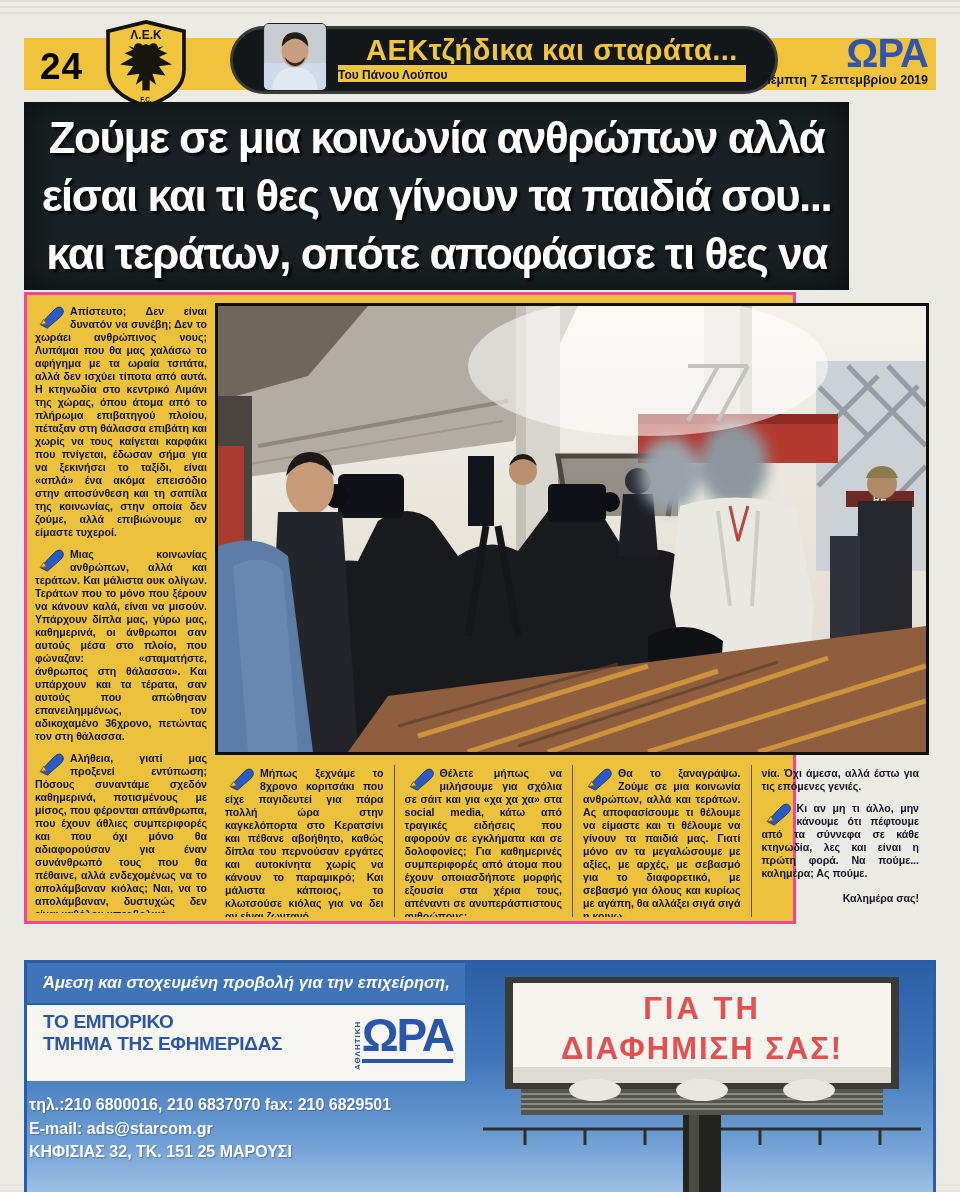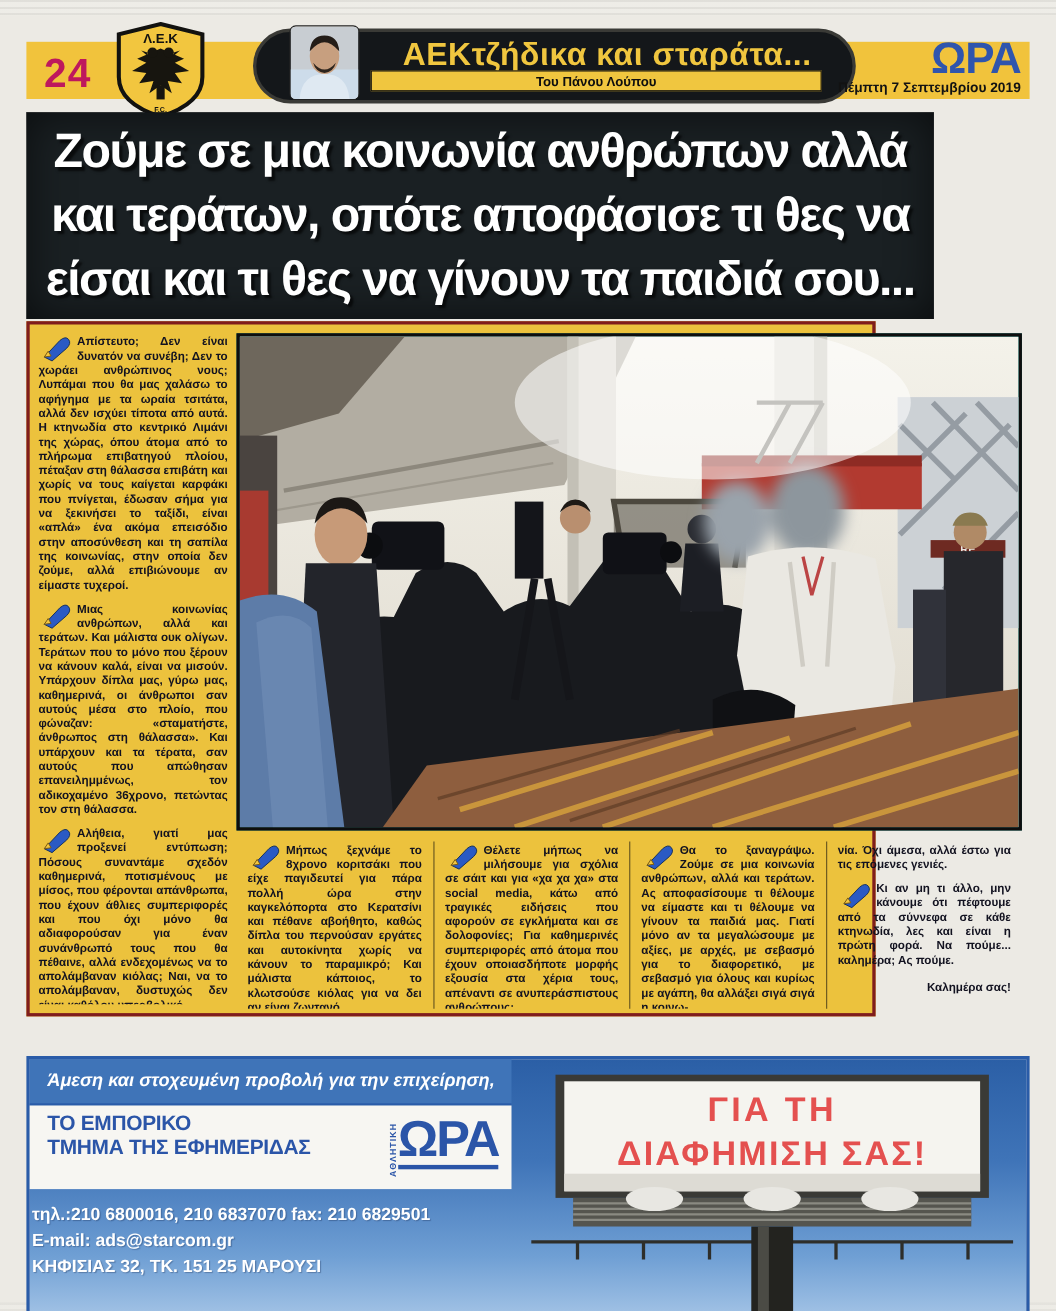--- a/index.html
+++ b/index.html
@@ -8,45 +8,45 @@
     background:#eceae4;
     font-family:"Liberation Sans", sans-serif;
   }
   .scan-streak{position:absolute;left:0;top:0;width:100%;height:14px;
     background:repeating-linear-gradient(180deg,#d9d8d3 0 2px,#efeee9 2px 6px);opacity:.6;}
   .scan-streak.bottom{top:auto;bottom:0;height:8px;opacity:.4;}
 
   
   .header{position:absolute;left:24px;top:24px;width:912px;height:76px;}
   .yellow-band{position:absolute;left:0;top:14px;width:100%;height:52px;background:#f1c33c;}
-  .page-num{position:absolute;left:16px;top:22px;font-size:37px;font-weight:bold;color:#be185d;letter-spacing:1px;}
+  .page-num{position:absolute;left:16px;top:22px;font-size:37px;font-weight:bold;color:#000000;letter-spacing:1px;}
   .aek-logo{position:absolute;left:80px;top:-4px;width:84px;height:88px;}
   .banner-pill{position:absolute;left:206px;top:2px;width:548px;height:68px;background:#14171a;border-radius:34px;border:3px solid #3a3a36;box-sizing:border-box;}
   .author-photo{position:absolute;left:30px;top:-6px;width:62px;height:66px;border-radius:6px;overflow:hidden;border:1px solid #222;}
   .banner-title{position:absolute;left:104px;top:5px;width:430px;text-align:center;font-size:29px;font-weight:bold;color:#f0c63f;letter-spacing:.5px;white-space:nowrap;}
-  .banner-byline-bar{position:absolute;left:104px;bottom:8px;width:408px;height:17px;background:#f0c63f;border:1px solid #0c0c0c;text-align:center;}
+  .banner-byline-bar{position:absolute;left:104px;bottom:8px;width:408px;height:17px;background:#f0c63f;border:1px solid #0c0c0c;}
   .banner-byline-bar span{font-size:12px;font-weight:bold;color:#0e0e0e;line-height:17px;}
   .masthead{position:absolute;right:8px;top:10px;text-align:right;}
   .masthead-logo{font-size:40px;line-height:38px;font-weight:800;color:#2f55ad;letter-spacing:-1px;}
   .masthead-date{font-size:12.5px;font-weight:bold;color:#121212;margin-top:1px;}
 
   
   .headline{position:absolute;left:24px;top:102px;width:825px;height:188px;background:#1a2023;
     box-shadow:inset 0 0 40px rgba(0,0,0,.6);text-align:center;padding-top:7px;box-sizing:border-box;}
   .headline div{font-size:44px;line-height:58px;font-weight:800;letter-spacing:-1.5px;color:#ffffff;
     text-shadow:3px 3px 2px rgba(0,0,0,.65);font-stretch:condensed;white-space:nowrap;}
 
   
   .body-box{position:absolute;left:24px;top:292px;width:772px;height:632px;background:#ecc23d;
-    border:3px solid #7f1d1d;box-sizing:border-box;}
+    border:3px solid #ec4899;box-sizing:border-box;}
   .artcol{color:#121220;font-size:10.6px;line-height:13px;font-weight:bold;text-align:justify;}
   .artcol p{margin:0 0 9px 0;}
   .left-col{position:absolute;left:8px;top:10px;width:172px;height:608px;overflow:hidden;}
   .pen{float:left;width:30px;height:23px;margin:1px 5px 0 0;}
-  .photo-frame{position:absolute;left:188px;top:8px;width:714px;height:452px;border:3px solid #0e0e0e;box-sizing:border-box;background:#0f766e;}
+  .photo-frame{position:absolute;left:188px;top:8px;width:714px;height:452px;border:3px solid #0e0e0e;box-sizing:border-box;background:#fdba74;}
   .bottom-cols{position:absolute;left:188px;top:470px;width:714px;height:152px;display:flex;}
   .bcol{width:25%;box-sizing:border-box;padding:2px 10px 0 10px;overflow:hidden;}
   .bcol + .bcol{border-left:1px solid rgba(25,22,12,.65);}
   .signoff{text-align:right;margin-top:12px;font-weight:bold;}
 
   
   .ad-box{position:absolute;left:24px;top:960px;width:912px;height:248px;box-sizing:border-box;
     border:3px solid #2a5ca8;
     background:linear-gradient(180deg,#2b5fa6 0%,#3f74b8 38%,#6f9fd4 74%,#aac8e8 100%);}
   .ad-left{position:absolute;left:0;top:0;width:438px;height:100%;}
@@ -100,22 +100,22 @@
   </div>
 
   <div class="masthead">
     <div class="masthead-logo">ΩΡΑ</div>
     <div class="masthead-date">Πέμπτη 7 Σεπτεμβρίου 2019</div>
   </div>
 </div>
 
 <div class="headline">
   <div>Ζούμε σε μια κοινωνία ανθρώπων αλλά</div>
+  <div>είσαι και τι θες να γίνουν τα παιδιά σου...</div>
   <div>και τεράτων, οπότε αποφάσισε τι θες να</div>
-  <div>είσαι και τι θες να γίνουν τα παιδιά σου...</div>
 </div>
 
 <div class="body-box">
 
   <div class="left-col artcol">
     <p>
       <svg class="pen" viewBox="0 0 32 26">
         <path d="M5,21 L21,4 Q27,-1 30,3 Q33,7 28,12 L13,25 Z" fill="#2a5ac4" stroke="#14305e" stroke-width="1"></path>
         <path d="M5,21 L12,20 L9,15 Z" fill="#f2c63f" stroke="#7a5a10" stroke-width="1"></path>
       </svg><span>Απίστευτο; Δεν είναι δυνατόν να συνέβη; Δεν το χωράει ανθρώπινος νους; Λυπάμαι που θα μας χαλάσω το αφήγημα με τα ωραία τσιτάτα, αλλά δεν ισχύει τίποτα από αυτά. Η κτηνωδία στο κεντρικό Λιμάνι της χώρας, όπου άτομα από το πλήρωμα επιβατηγού πλοίου, πέταξαν στη θάλασσα επιβάτη και χωρίς να τους καίγεται καρφάκι που πνίγεται, έδωσαν σήμα για να ξεκινήσει το ταξίδι, είναι «απλά» ένα ακόμα επεισόδιο στην αποσύνθεση και τη σαπίλα της κοινωνίας, στην οποία δεν ζούμε, αλλά επιβιώνουμε αν είμαστε τυχεροί.</span></p>

